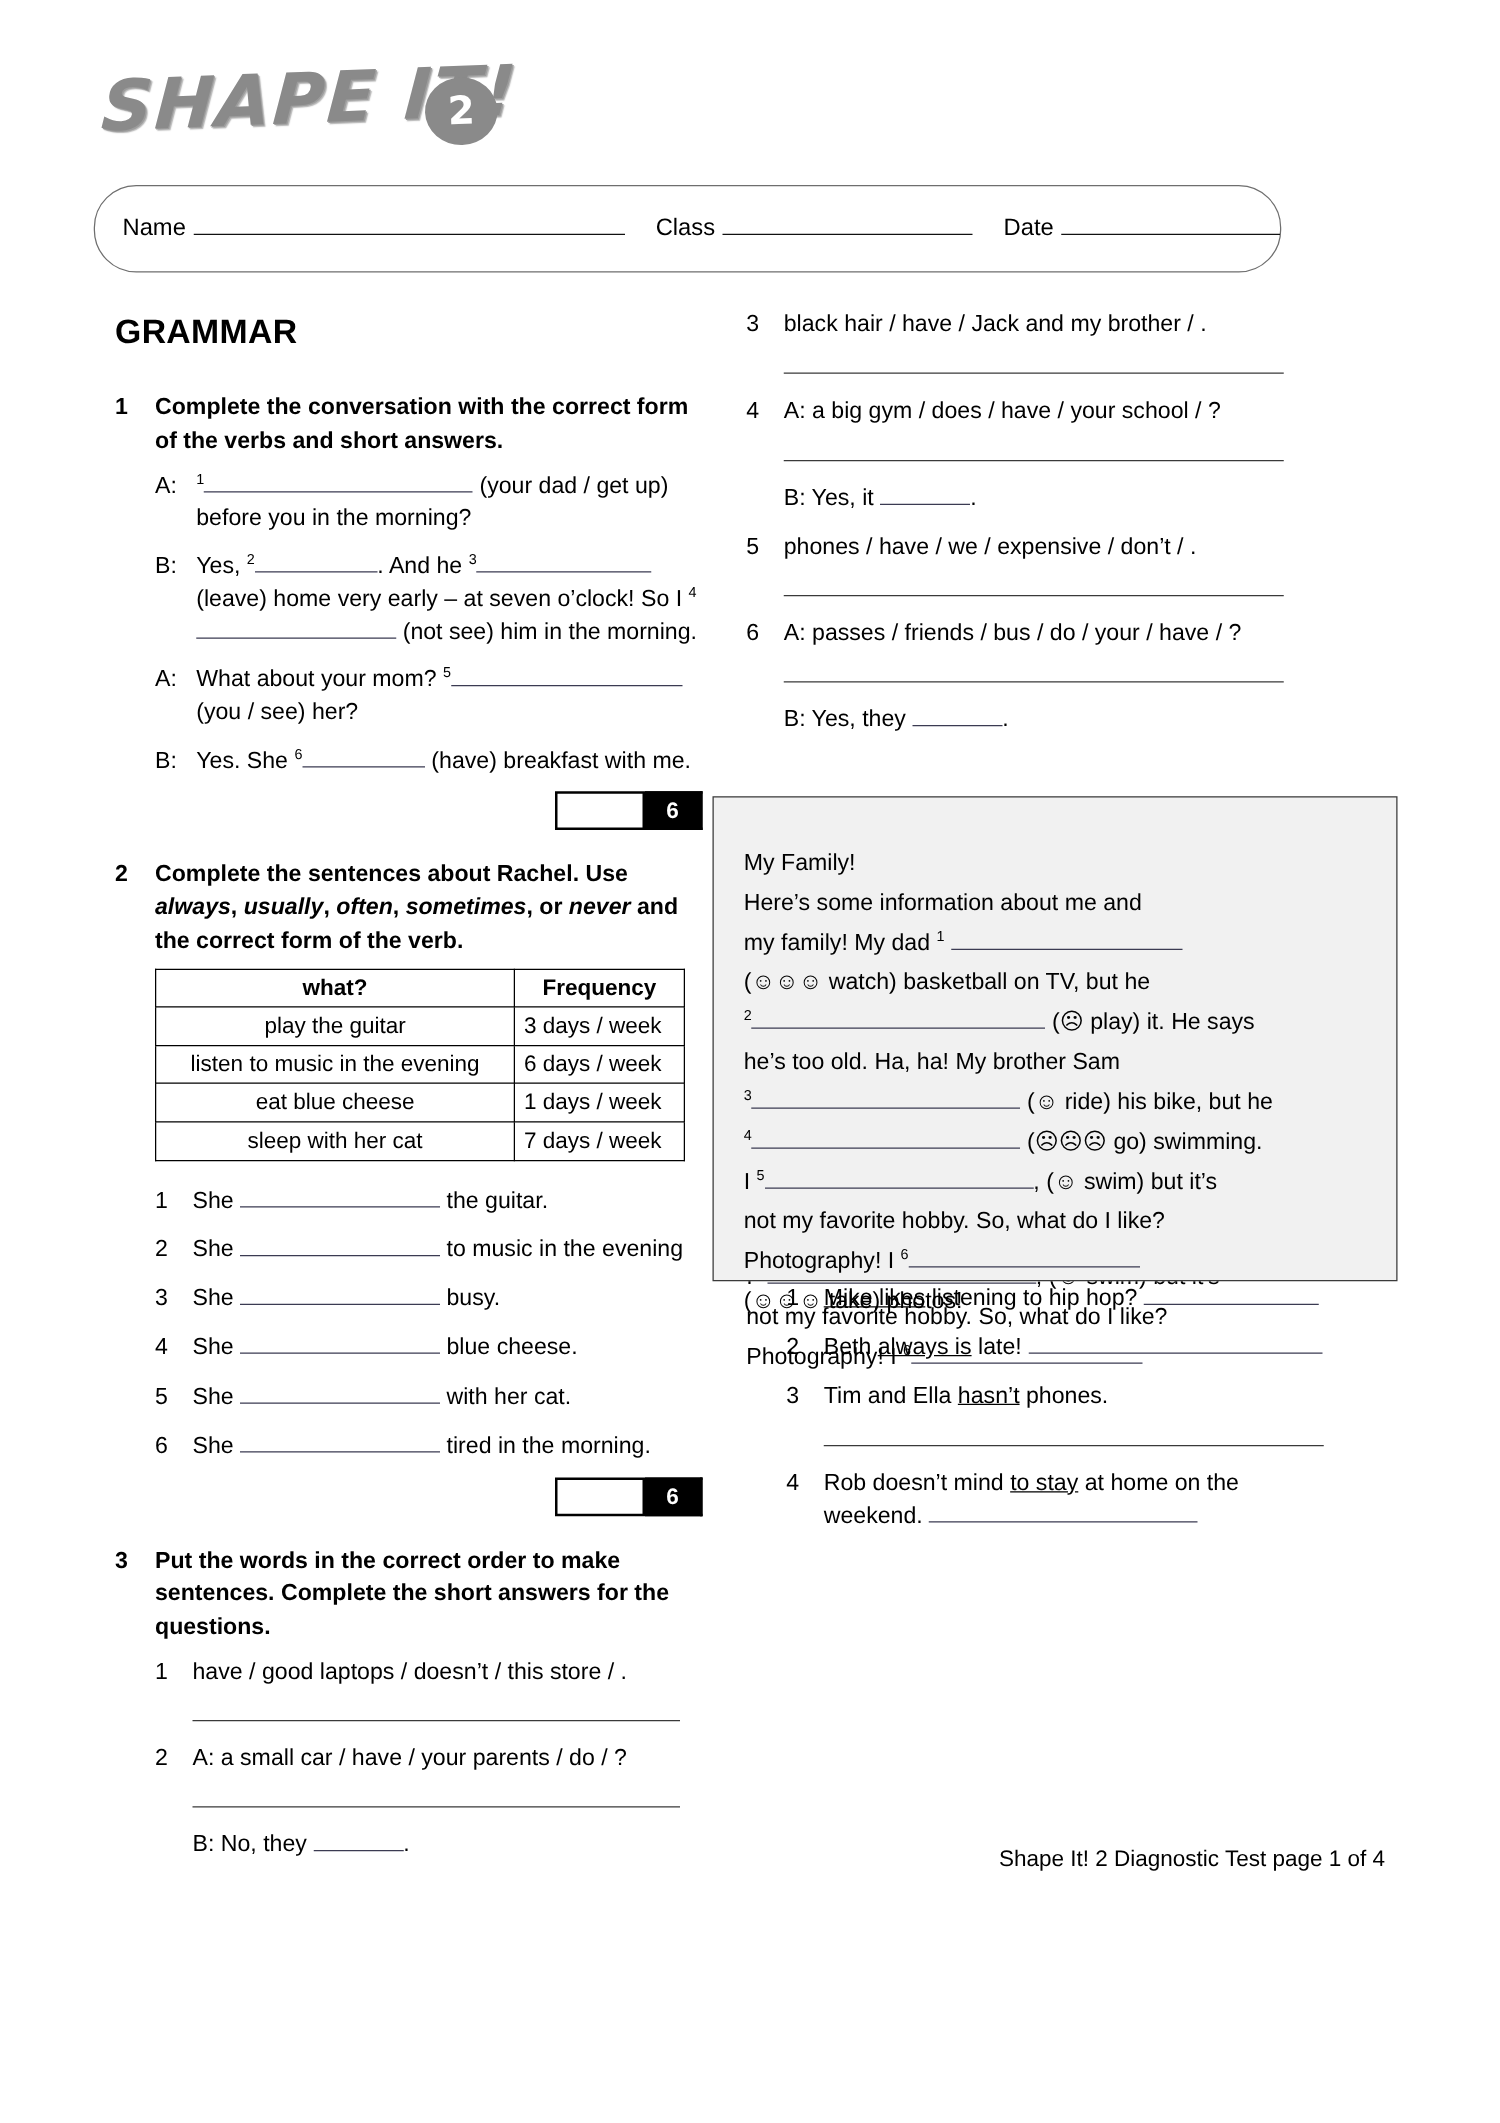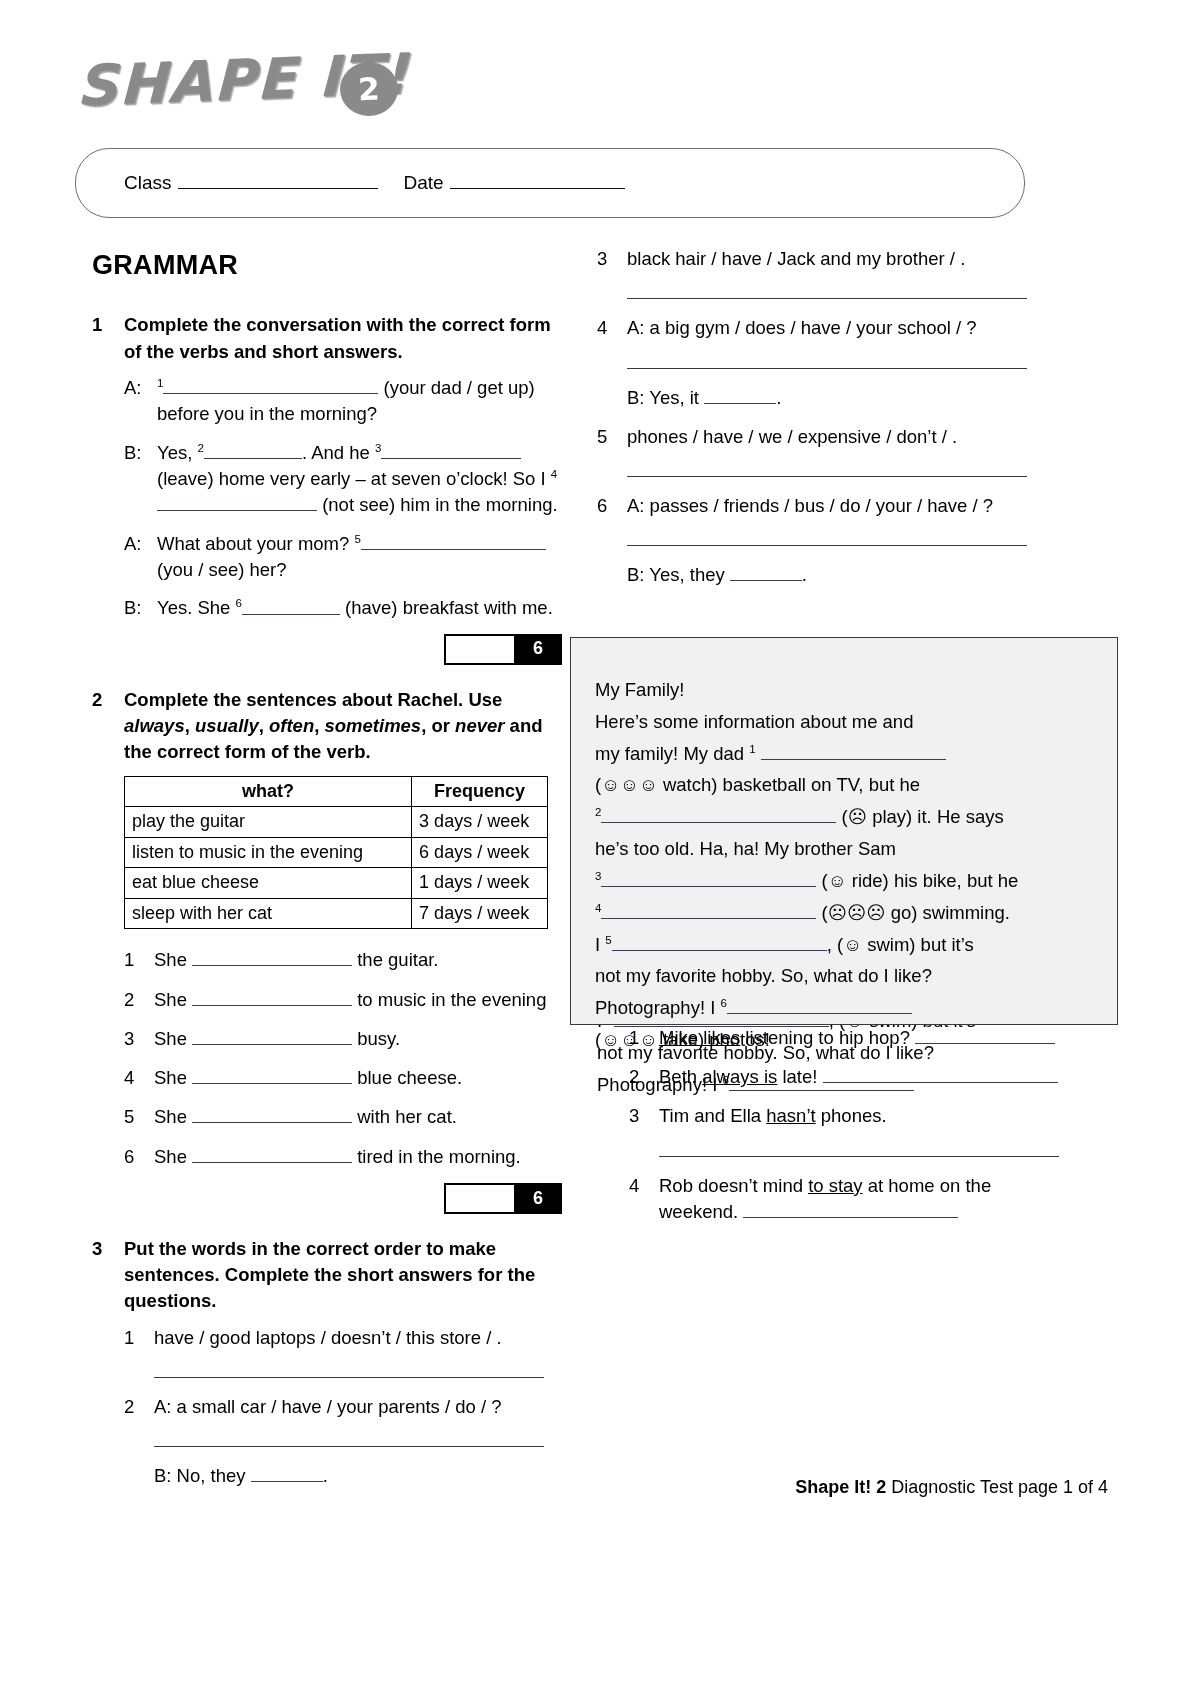--- a/index.html
+++ b/index.html
@@ -181,21 +181,21 @@
     width: 424px;
     margin: 4px 0 18px 0;
     font-size: 18px;
   }
   table.freq th, table.freq td {
     border: 1.6px solid #000;
     padding: 2px 7px;
     height: 27px;
   }
   table.freq th { font-weight: bold; text-align: center; }
-  table.freq td.what { text-align: left; width: 288px; margin-top: 20px; }
+  table.freq td.what { text-align: center; width: 288px; margin-top: 20px; }
   table.freq td.freq { text-align: left; width: 136px; }
 
   
   .greybox {
     position: absolute;
     left: 570px;
     top: 637px;
     width: 548px;
     height: 388px;
     background: #f1f1f1;
@@ -217,31 +217,35 @@
     z-index: 1;
   }
 
   
   .footer {
     position: absolute;
     right: 92px;
     top: 1477px;
     font-size: 18px;
   }
-  .footer b { font-weight: bold; }
+  .footer b { font-weight: normal; }
 </style>
 </head>
 <body>
 
 <div class="logo-area">
   <span class="logo-text">SHAPE IT!</span>
   <span class="logo-badge">2</span>
 </div>
 
 <div class="id-bar">
+  <span class="id-field">
+    <span class="id-label">Name</span>
+    <span class="id-rule rule-name"></span>
+  </span>
   <span class="gap-lg"></span>
   <span class="id-field">
     <span class="id-label">Class</span>
     <span class="id-rule rule-class"></span>
   </span>
   <span class="gap-lg"></span>
   <span class="id-field">
     <span class="id-label">Date</span>
     <span class="id-rule rule-date"></span>
   </span>

